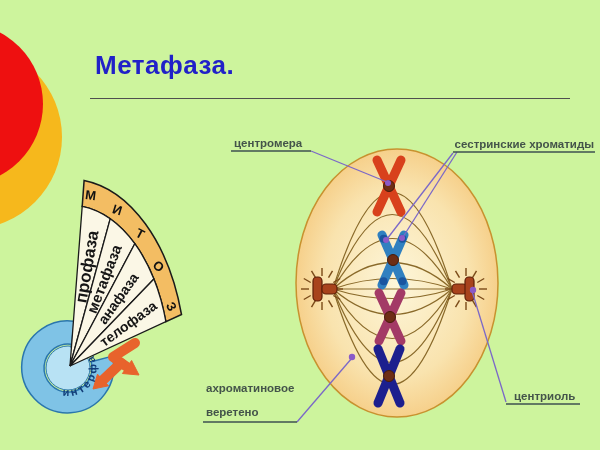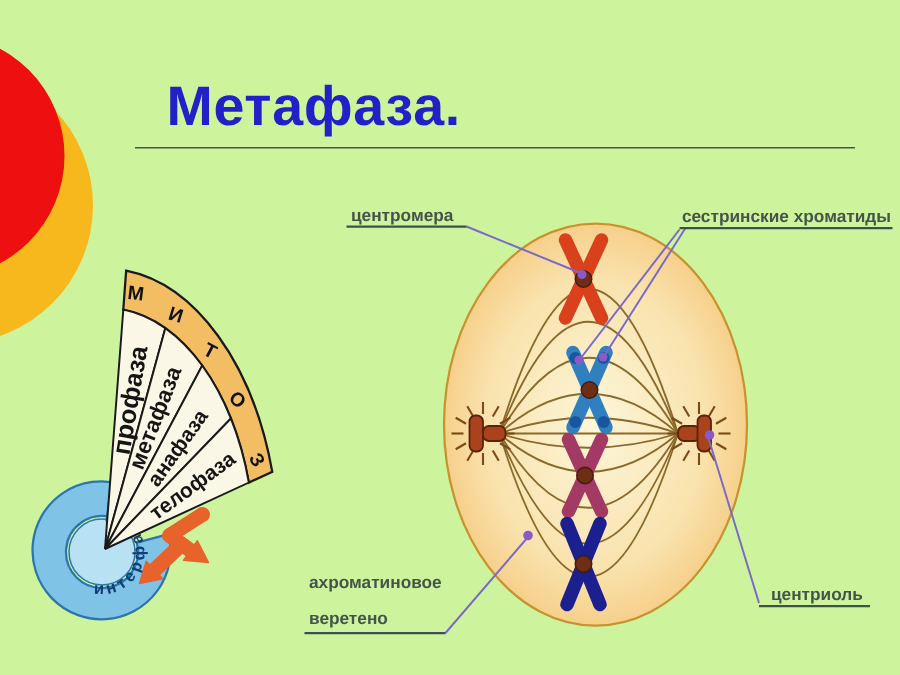--- a/index.html
+++ b/index.html
@@ -6,21 +6,21 @@
   .slide{
     position:relative;width:600px;height:450px;overflow:hidden;
     background:#cdf49d;
     font-family:"Liberation Sans",sans-serif;
   }
   .decor{position:absolute;border-radius:50%;}
   .decor-yellow{left:-122px;top:45px;width:184px;height:184px;background:#f6b81c;}
   .decor-red{left:-119px;top:23px;width:162px;height:162px;background:#ee1010;}
   .title{
     position:absolute;left:95px;top:50px;
-    font-size:37px;font-weight:bold;letter-spacing:0.5px;color:#2121c8;z-index:3;margin-left:16px;
+    font-size:26px;font-weight:bold;letter-spacing:0.5px;color:#2121c8;z-index:3;
   }
   .rule{position:absolute;left:90px;top:98px;width:480px;height:0;border-top:1.5px solid #4f4f4f;z-index:3;}
   svg.scene{position:absolute;left:0;top:0;z-index:2;}
   svg text{font-family:"Liberation Sans",sans-serif;}
   .seg-label{font-weight:bold;fill:#151515;}
   .band-letter{font-weight:bold;font-size:13px;fill:#111;}
   .cell-label{font-weight:bold;font-size:11.5px;fill:#44544a;}
 </style>
 </head>
 <body>

